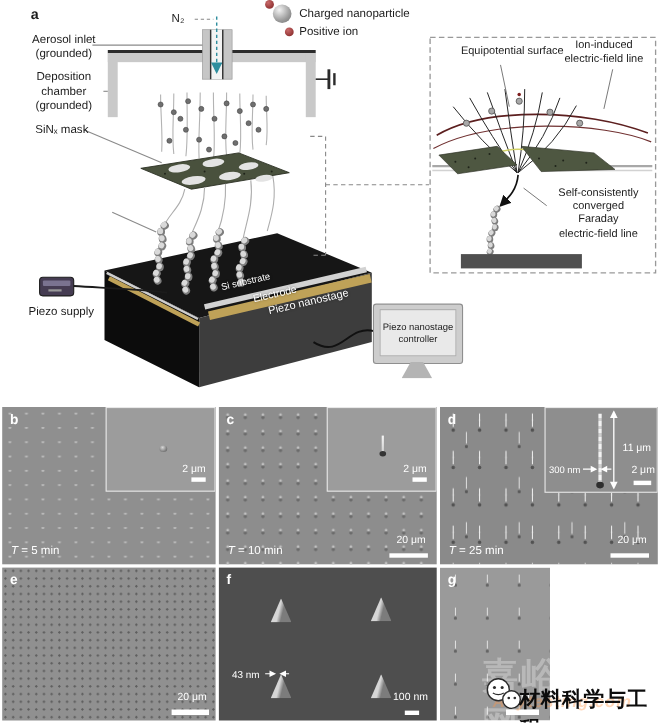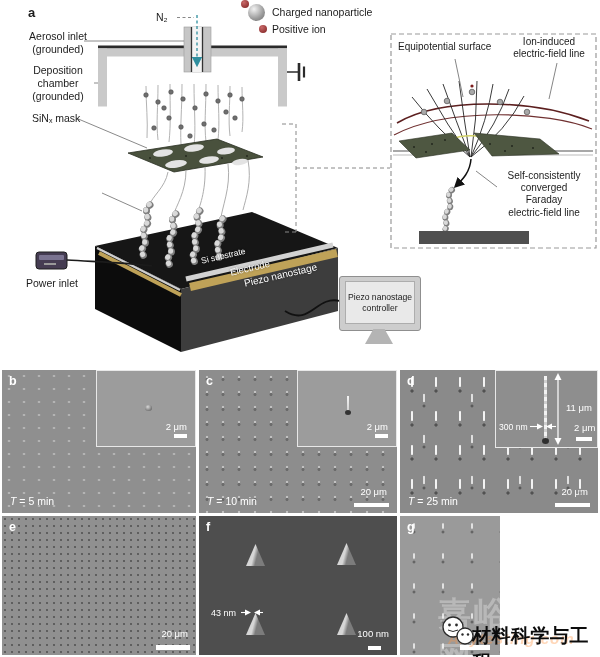--- a/index.html
+++ b/index.html
@@ -264,25 +264,25 @@
     <div class="sphere" style="left:241px;top:0px;width:8px;height:8px;background:radial-gradient(circle at 35% 30%,#c96a6a,#7c1f1f);"></div>
     <div class="sphere" style="left:259px;top:25px;width:8px;height:8px;background:radial-gradient(circle at 35% 30%,#c96a6a,#7c1f1f);"></div>
     <div class="lbl" style="left:272px;top:6px;">Charged nanoparticle</div>
     <div class="lbl" style="left:272px;top:23px;">Positive ion</div>
     <div class="lbl pre ctr" style="left:26px;top:30px;width:64px;">Aerosol inlet
 (grounded)</div>
     <div class="lbl pre ctr" style="left:26px;top:64px;width:64px;">Deposition
 chamber
 (grounded)</div>
     <div class="lbl" style="left:32px;top:112px;">SiNₓ mask</div>
-    <div class="lbl" style="left:26px;top:277px;">Power inlet</div>
+    <div class="lbl" style="left:26px;top:277px;">Piezo supply</div>
     <div class="rotlab" style="left:200px;top:256px;font-size:8.6px;">Si substrate</div>
     <div class="rotlab" style="left:229px;top:267px;font-size:9.6px;">Electrode</div>
     <div class="rotlab" style="left:243px;top:278px;font-size:10px;">Piezo nanostage</div>
-    <div class="lbl" style="left:398px;top:41px;font-size:10px;">Equipotential surface</div>
+    <div class="lbl" style="left:419px;top:41px;font-size:10px;">Equipotential surface</div>
     <div class="lbl pre ctr" style="left:505px;top:36px;width:88px;font-size:10px;">Ion-induced
 electric-field line</div>
     <div class="lbl pre ctr" style="left:496px;top:170px;width:96px;font-size:10px;">Self-consistently
 converged
 Faraday
 electric-field line</div>
     <div class="monitor">
       <div class="screen pre">Piezo nanostage
 controller</div>
     </div>

